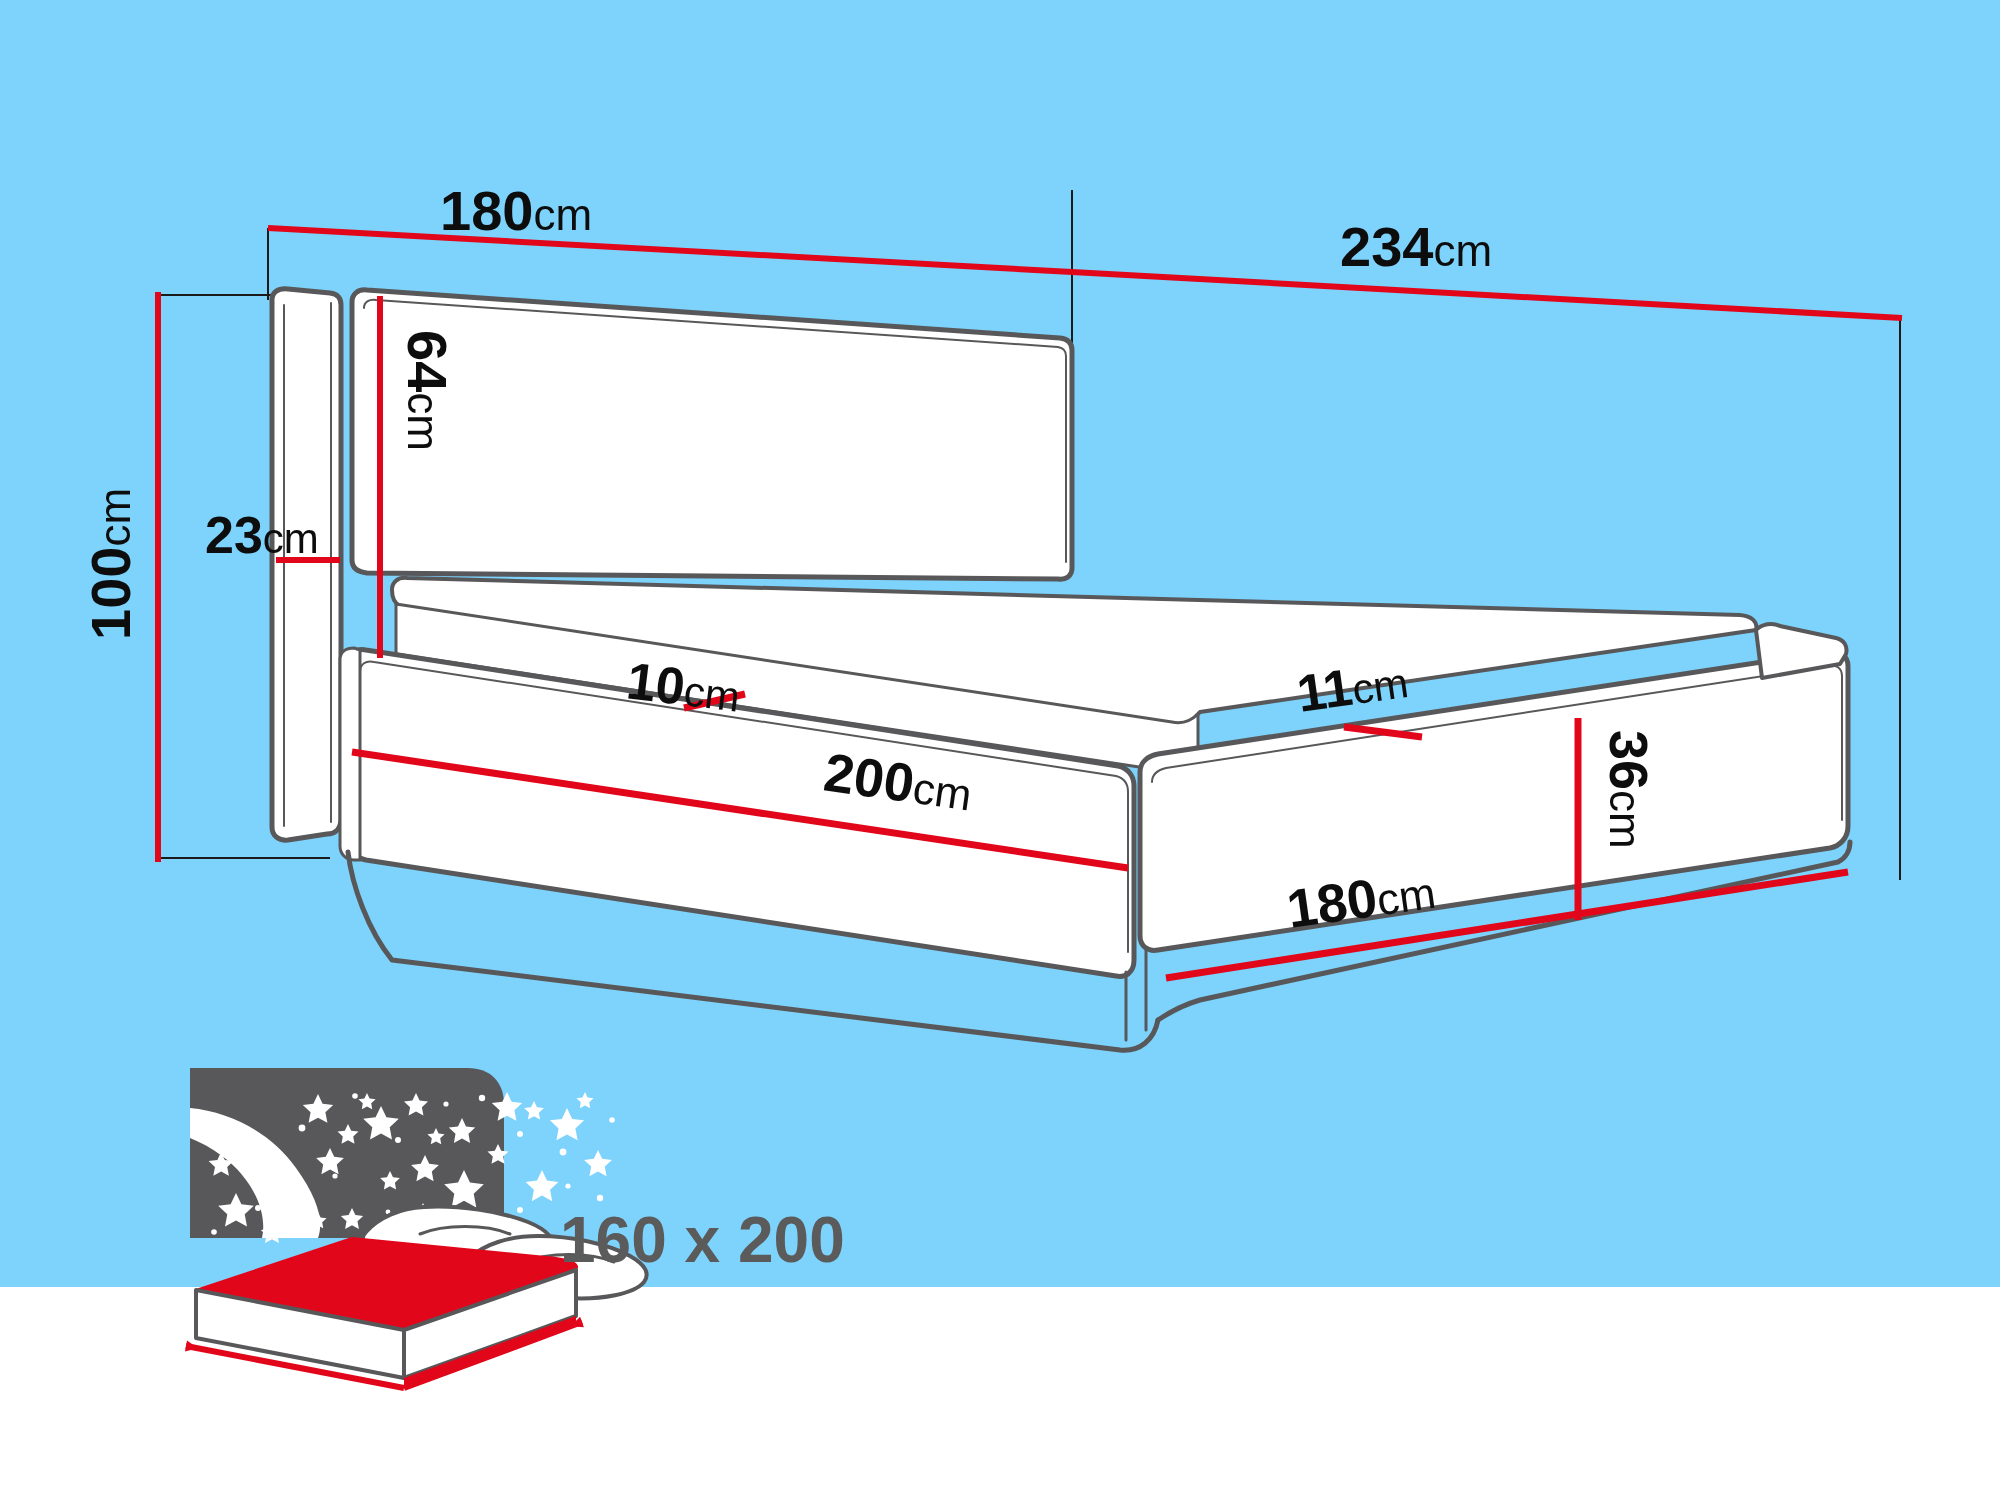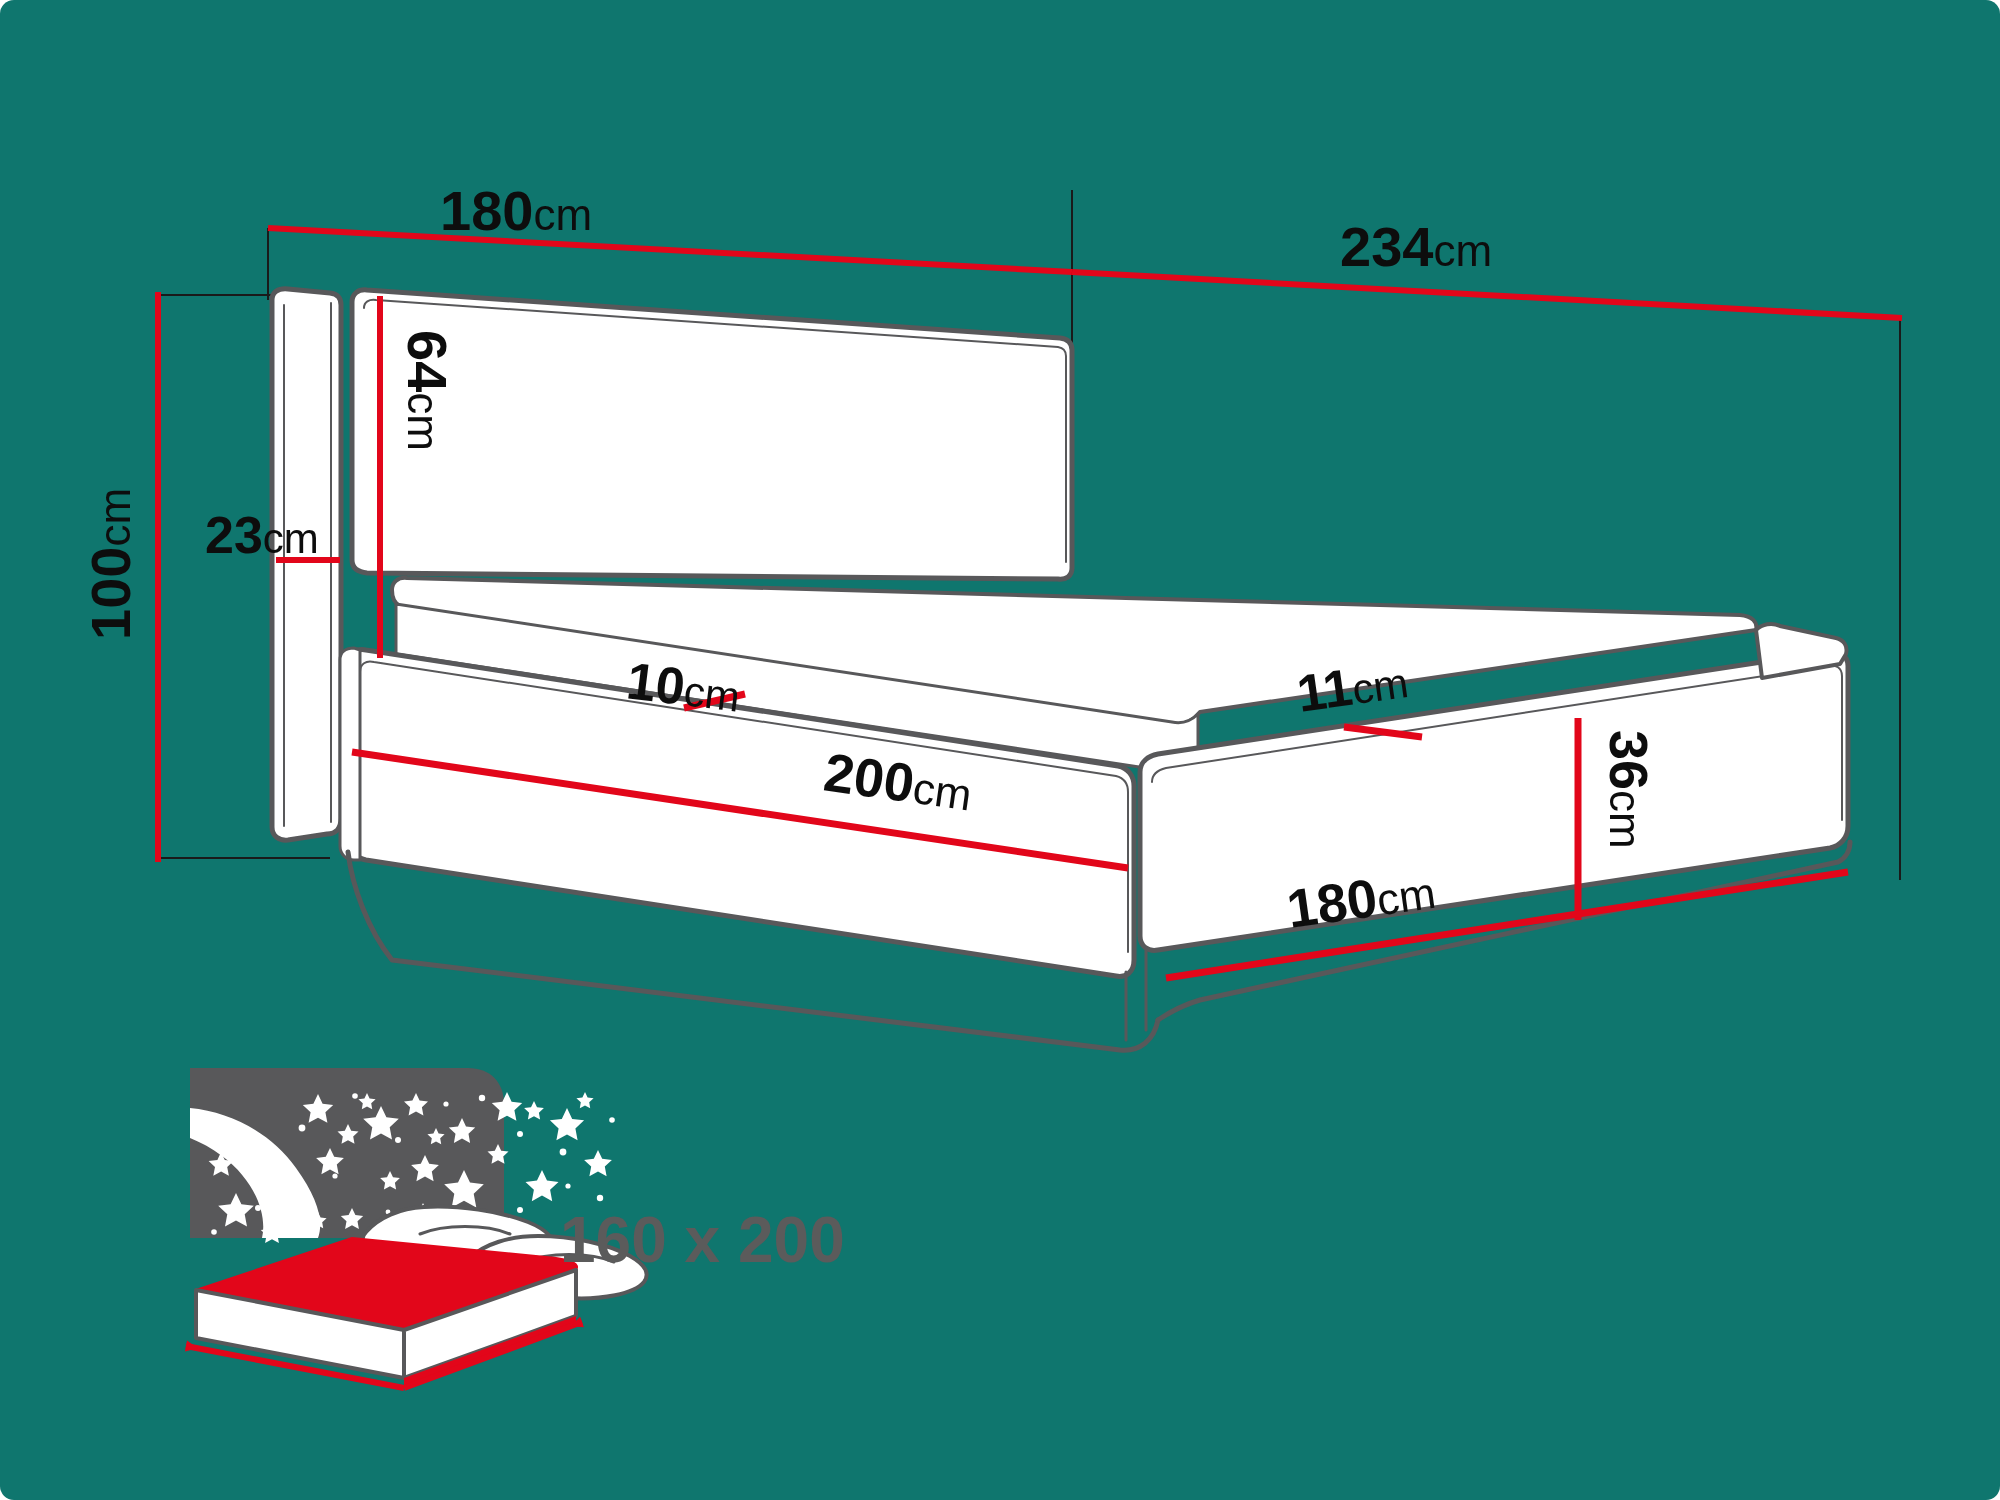--- a/index.html
+++ b/index.html
@@ -9,23 +9,22 @@
   }
   body {
     width: 2000px;
     height: 1500px;
     font-family: "Liberation Sans", sans-serif;
     overflow: hidden;
   }
   #stage {
     position: relative;
     width: 2000px;
-    height: 1500px;
-    background: #0f766e;
-    border-radius: 14px;
+    height: 1287px;
+    background: #7dd3fc;
   }
   #stage > svg {
     position: absolute;
     left: 0;
     top: 0;
   }
   .dim-label {
     font-family: "Liberation Sans", sans-serif;
     fill: #0d0d0d;
   }

